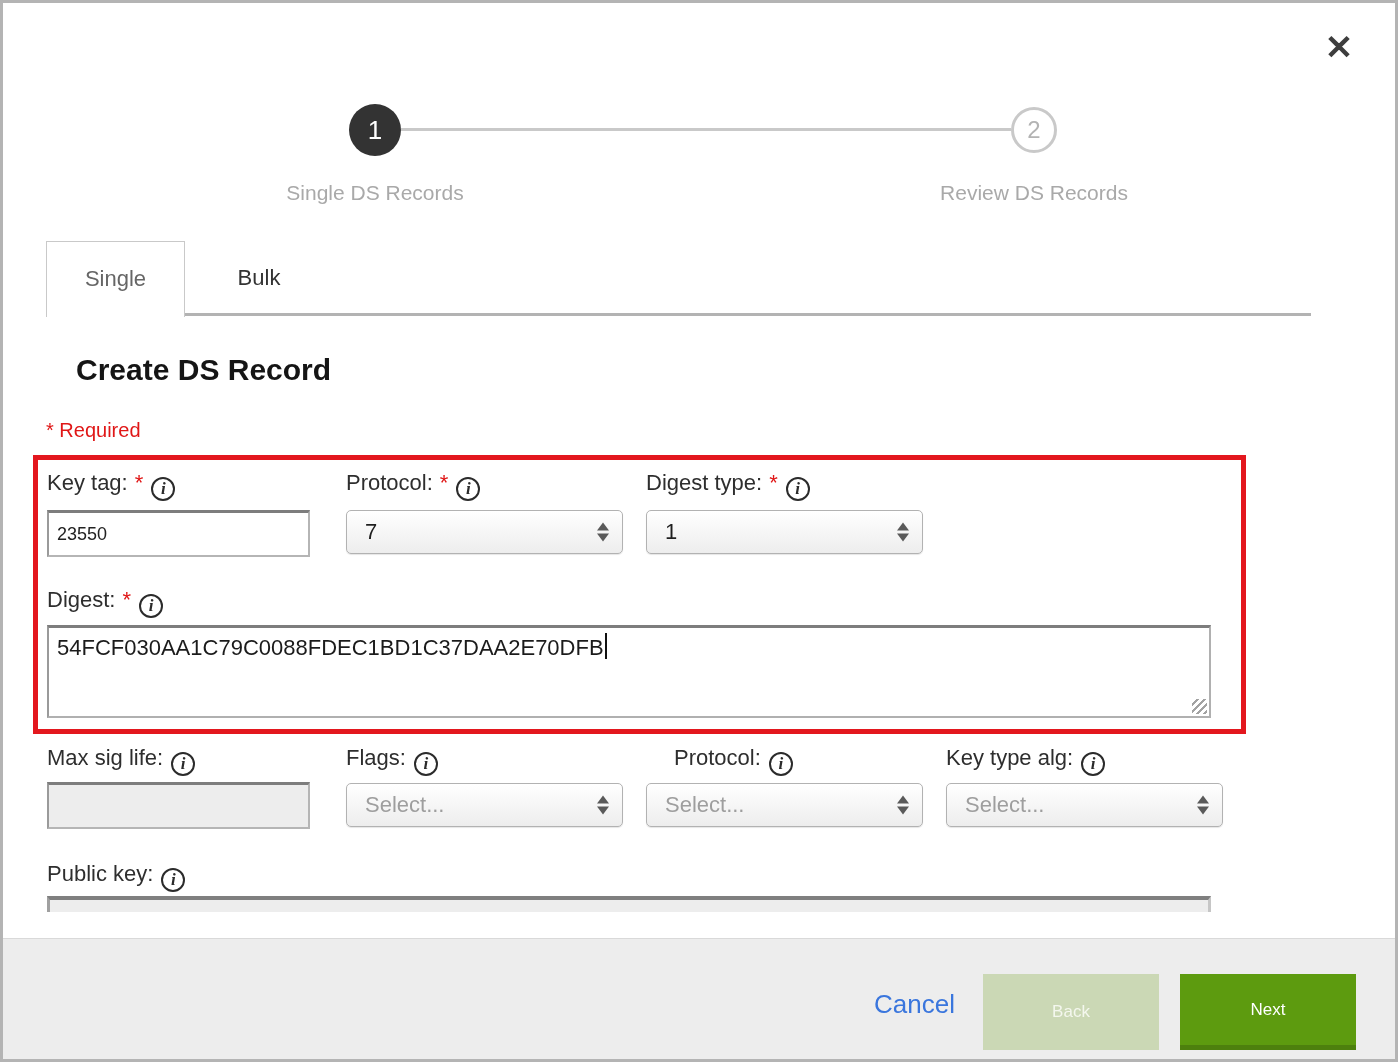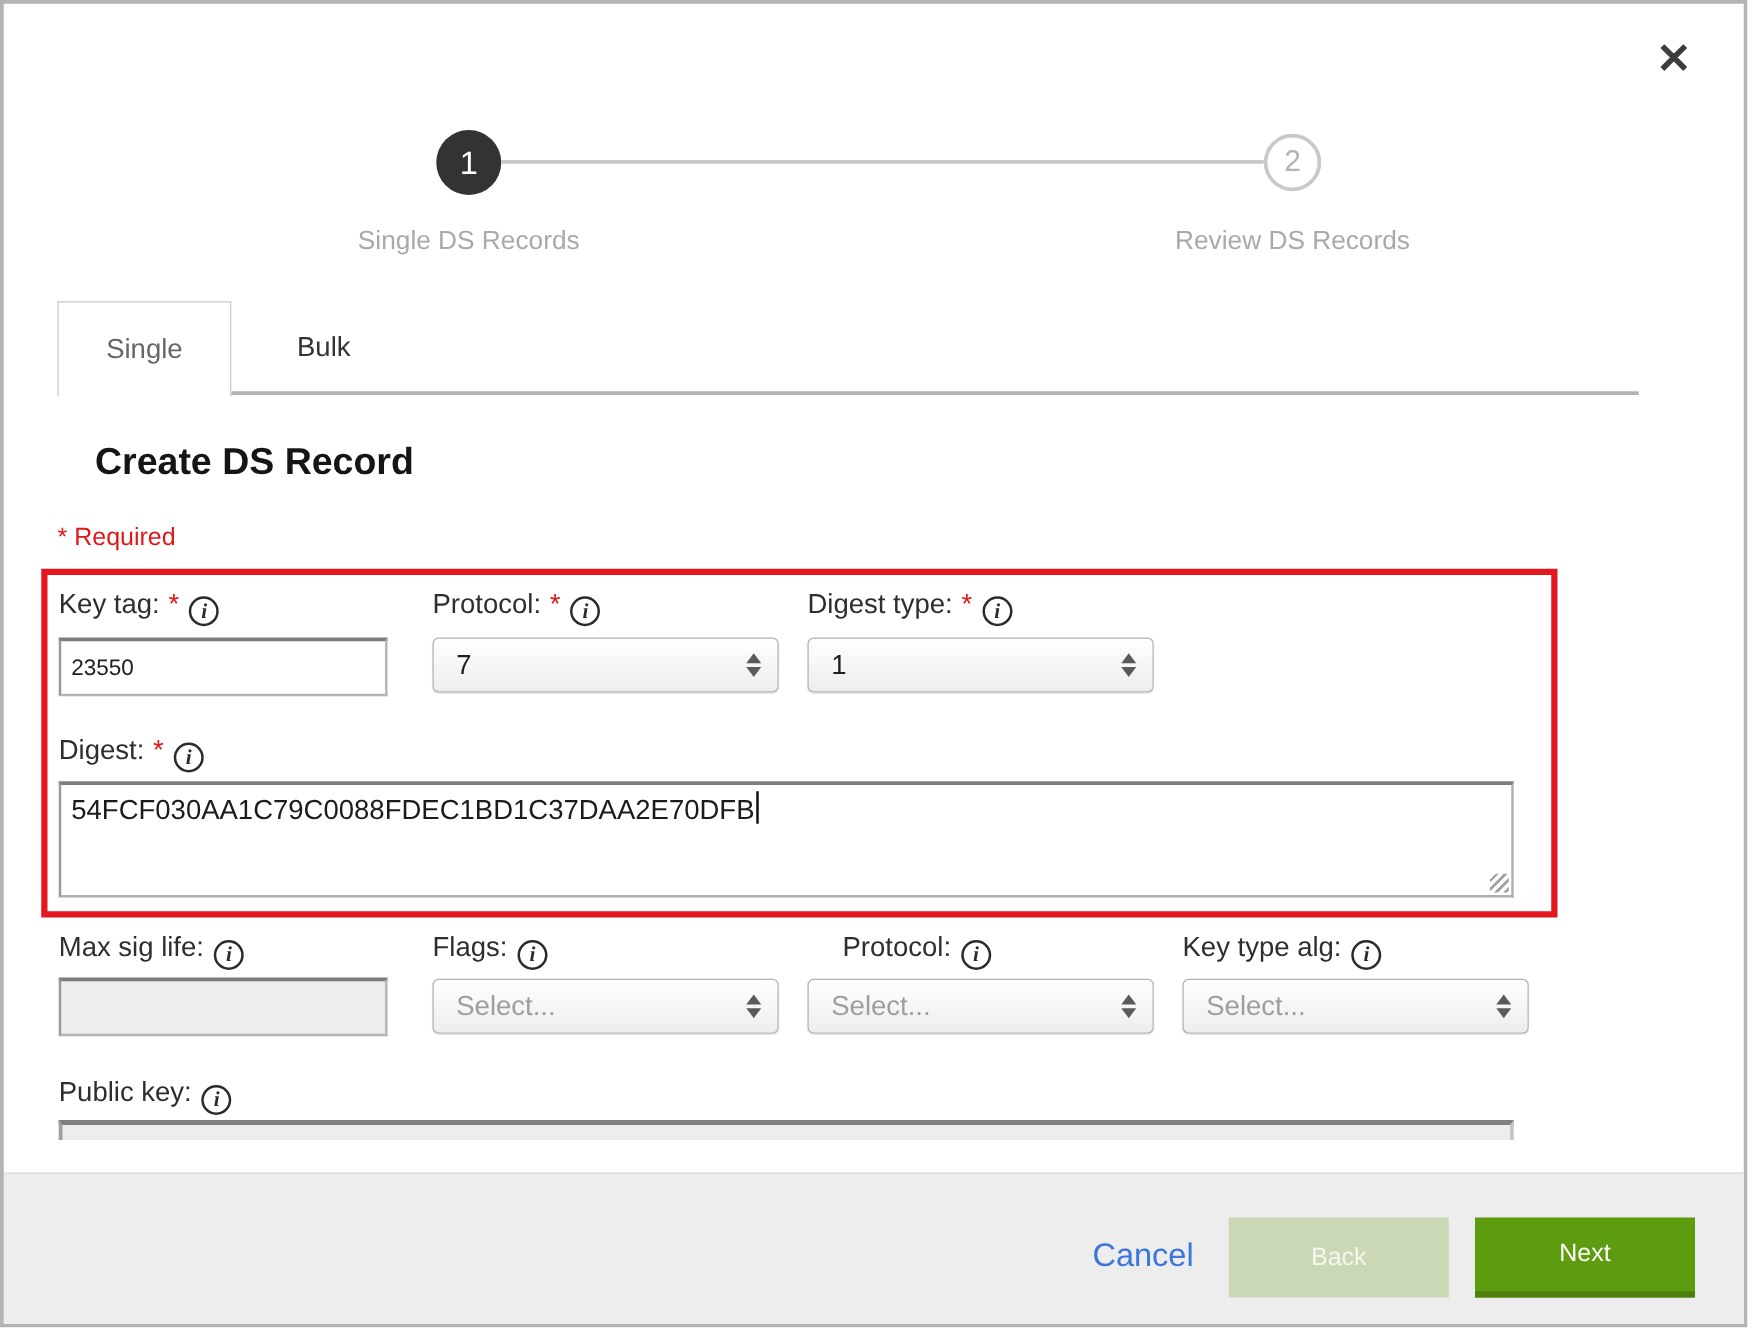--- a/index.html
+++ b/index.html
@@ -142,22 +142,22 @@
   .footer {
     position: absolute; left: 0; right: 0; top: 935px; bottom: 0;
     background: #ededed; border-top: 1px solid #d9d9d9;
   }
   .cancel-link {
     position: absolute; left: 871px; top: 50px; font-size: 26px;
     color: #3a76dd; cursor: pointer; background: none; border: none;
     font-family: inherit;
   }
   .btn {
-    position: absolute; top: 35px; width: 176px; height: 64px;
-    font-size: 20px; text-align: center; border: none; cursor: pointer;
+    position: absolute; top: 35px; width: 176px; height: 76px;
+    font-size: 17px; text-align: center; border: none; cursor: pointer;
     font-family: inherit;
   }
   .btn-back {
     left: 980px; background: #cbd8b5; color: #f4f7ee; cursor: default;
   }
   .btn-next {
     left: 1177px; background: #5d9b0f; color: #ffffff;
     border-bottom: 5px solid #4d800d;
   }
 </style>

